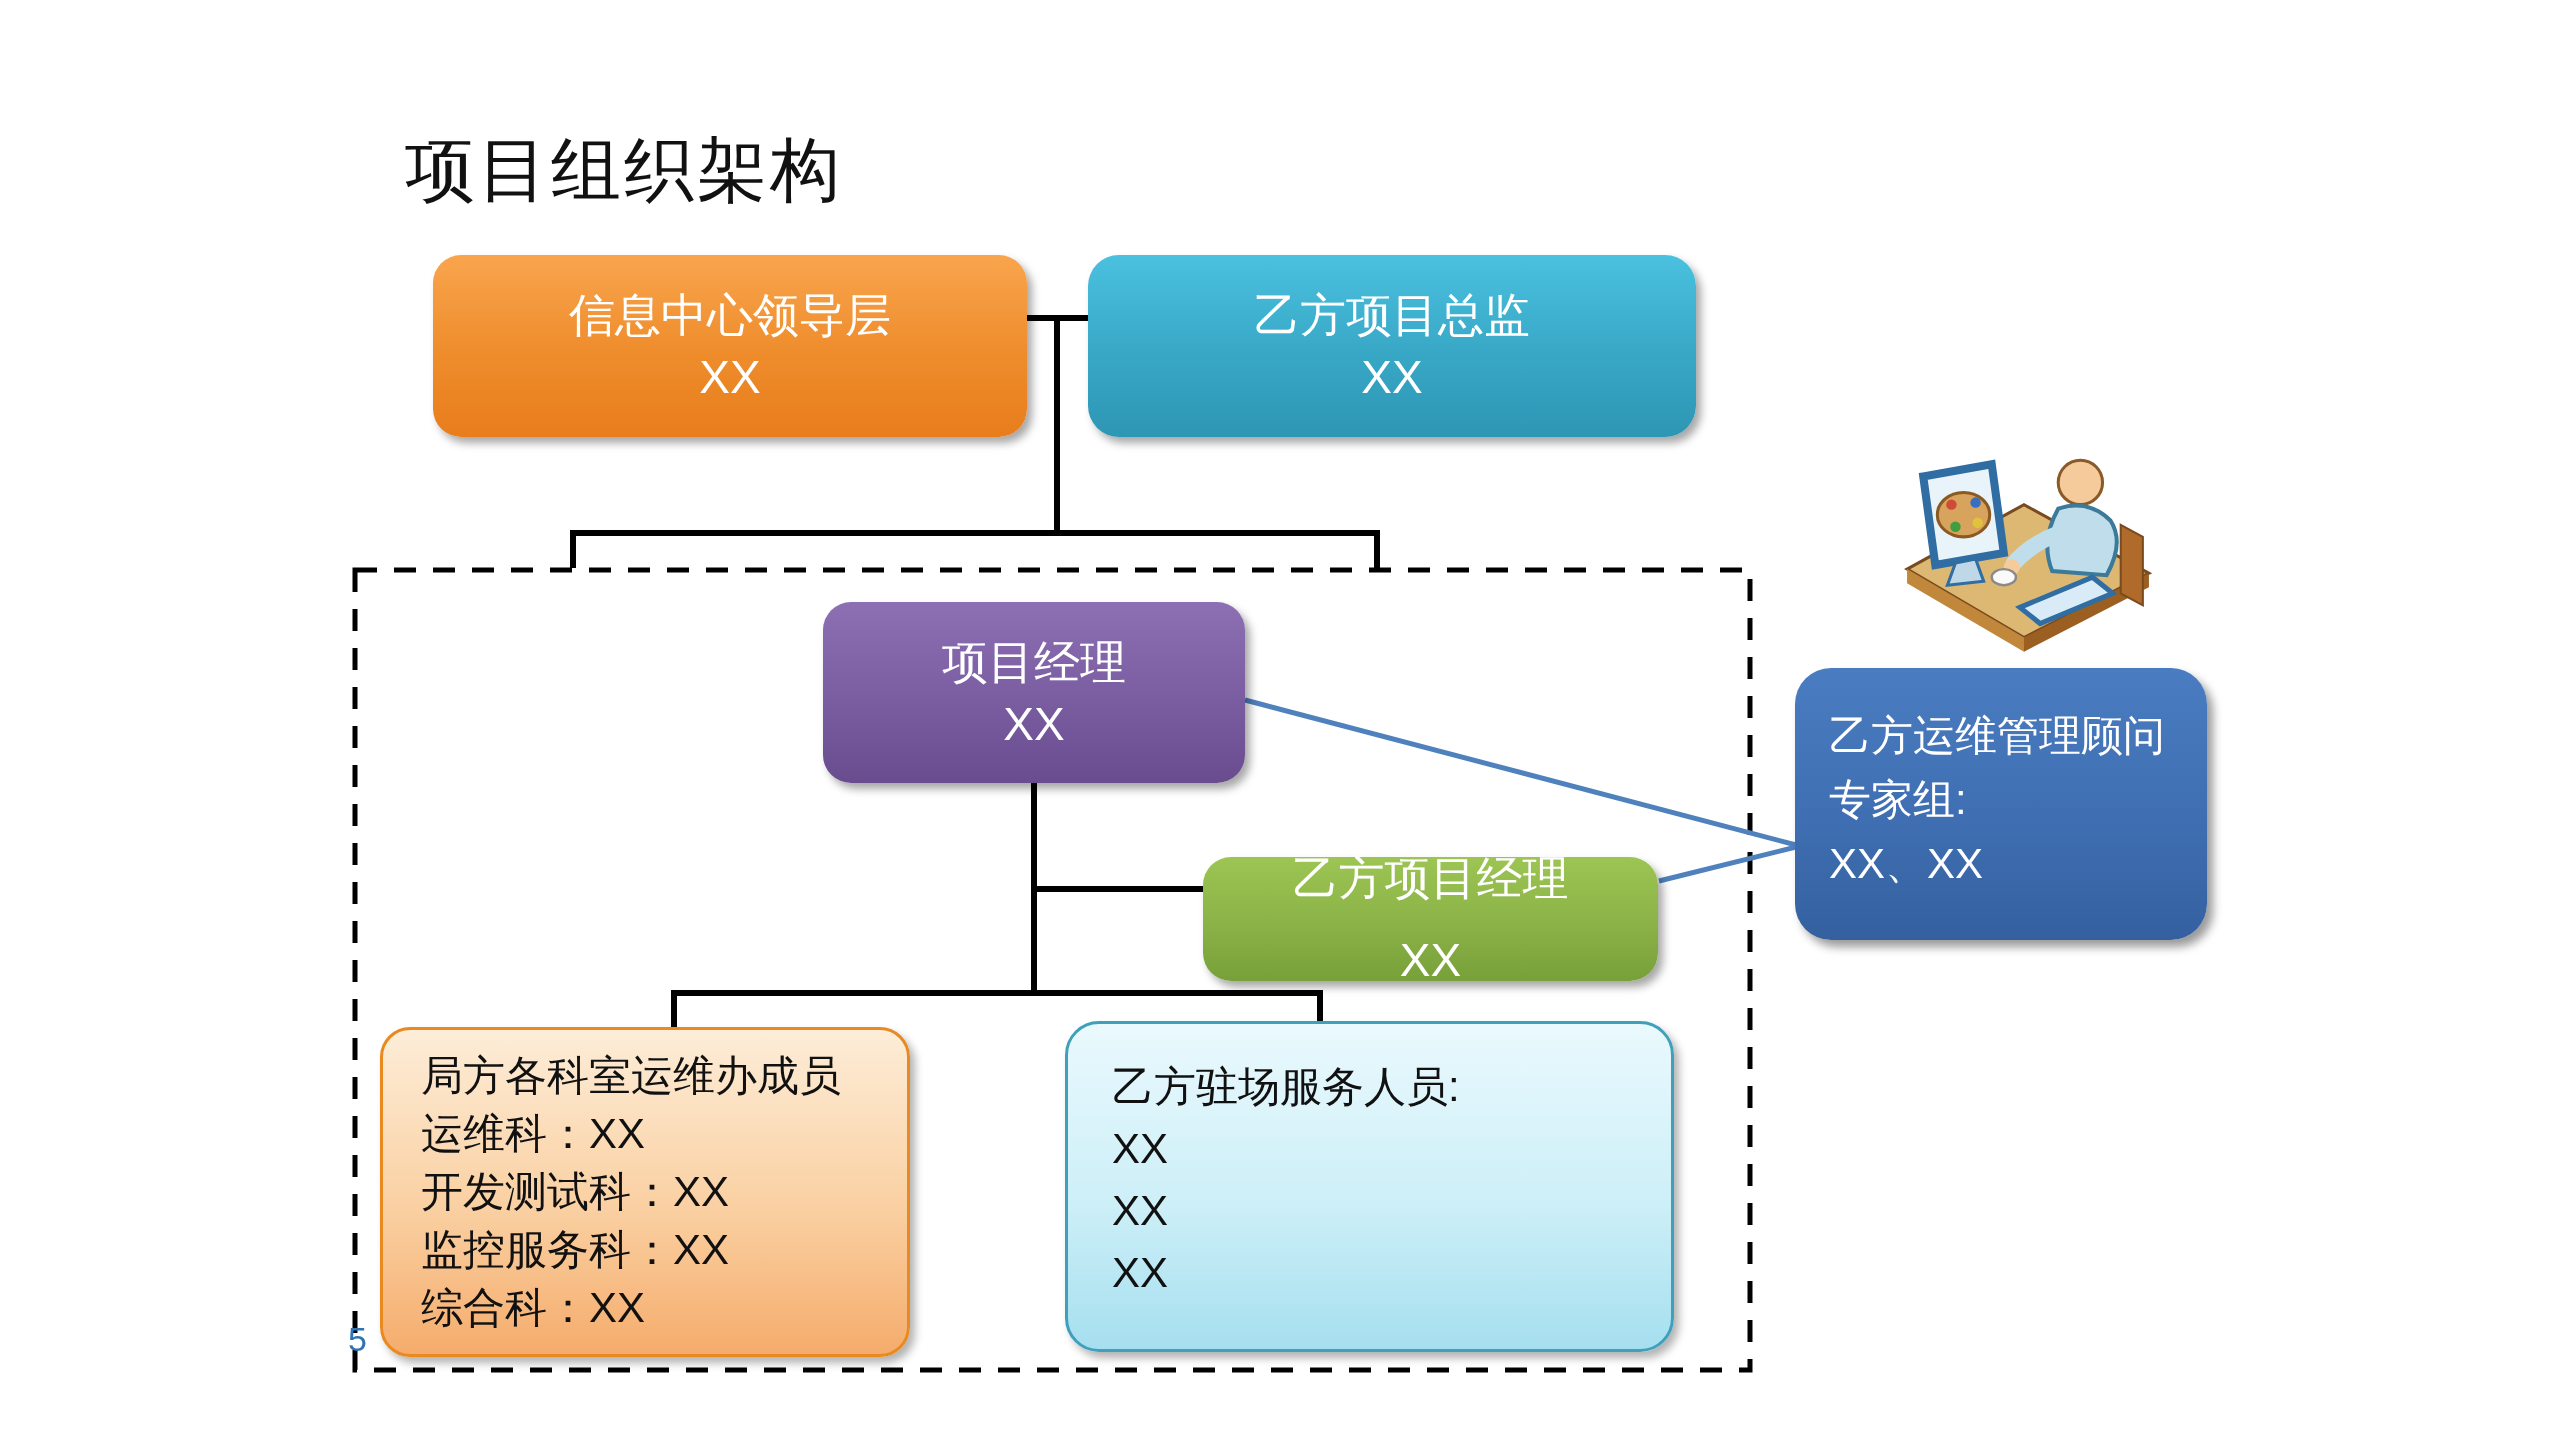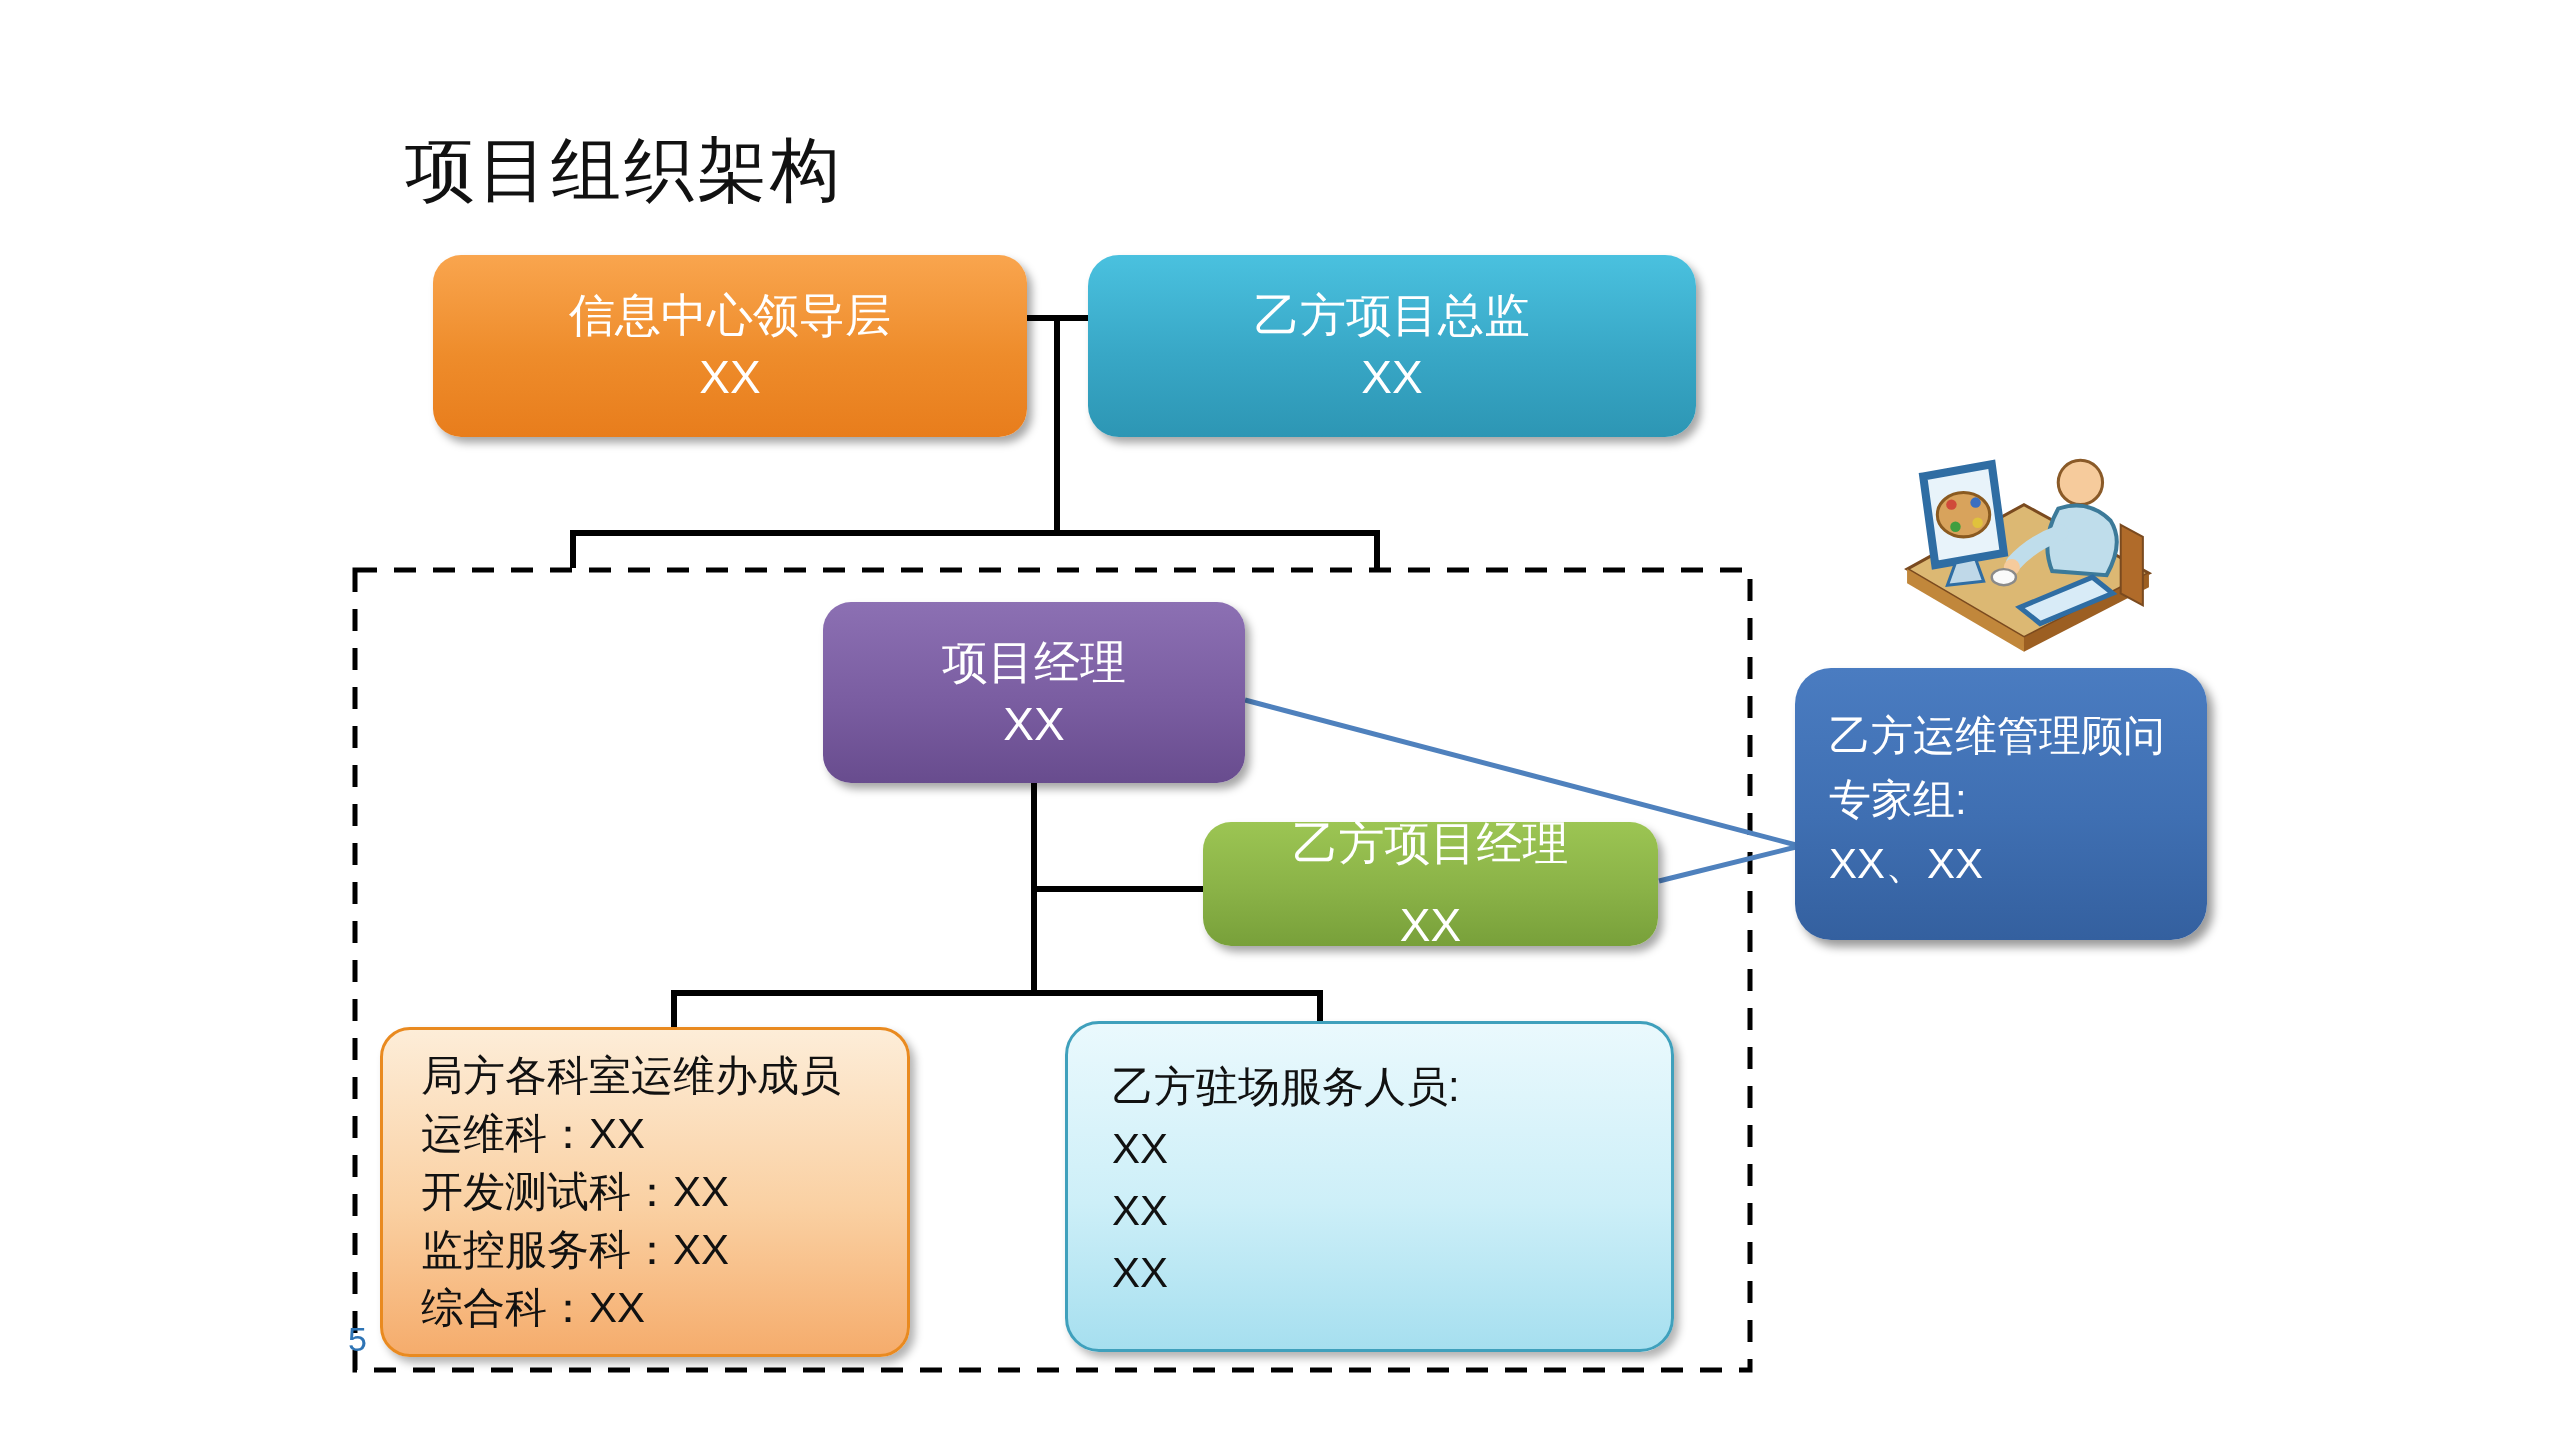--- a/index.html
+++ b/index.html
@@ -16,21 +16,21 @@
     display:flex;flex-direction:column;justify-content:center;align-items:center;
     text-align:center;font-size:46px;line-height:62px;
     box-shadow:5px 6px 9px rgba(0,0,0,0.35);
   }
   .box-orange{left:433px;top:255px;width:594px;height:182px;
     background:linear-gradient(180deg,#F9A54E 0%,#EE8C2B 55%,#E87D1C 100%);}
   .box-teal{left:1088px;top:255px;width:608px;height:182px;
     background:linear-gradient(180deg,#4AC1DF 0%,#38A7C6 55%,#2D96B4 100%);border-radius:31px;}
   .box-purple{left:823px;top:602px;width:422px;height:181px;
     background:linear-gradient(180deg,#8C70B3 0%,#7A5DA1 55%,#684C8E 100%);}
-  .box-green{left:1203px;top:822px;width:455px;height:124px;
+  .box-green{left:1203px;top:857px;width:455px;height:124px;
     background:linear-gradient(180deg,#9CC553 0%,#8AB247 55%,#78A03A 100%);gap:20px;}
   .box-peach{
     position:absolute;left:380px;top:1027px;width:530px;height:330px;border-radius:30px;
     background:linear-gradient(180deg,#FDEDD8 0%,#FAD0A2 55%,#F5AC6C 100%);
     border:3px solid #E98A20;box-sizing:border-box;
     box-shadow:5px 6px 9px rgba(0,0,0,0.3);
     color:#111;font-size:42px;line-height:58px;padding:17px 38px;text-align:left;
   }
   .box-lightblue{
     position:absolute;left:1065px;top:1021px;width:609px;height:331px;border-radius:34px;

